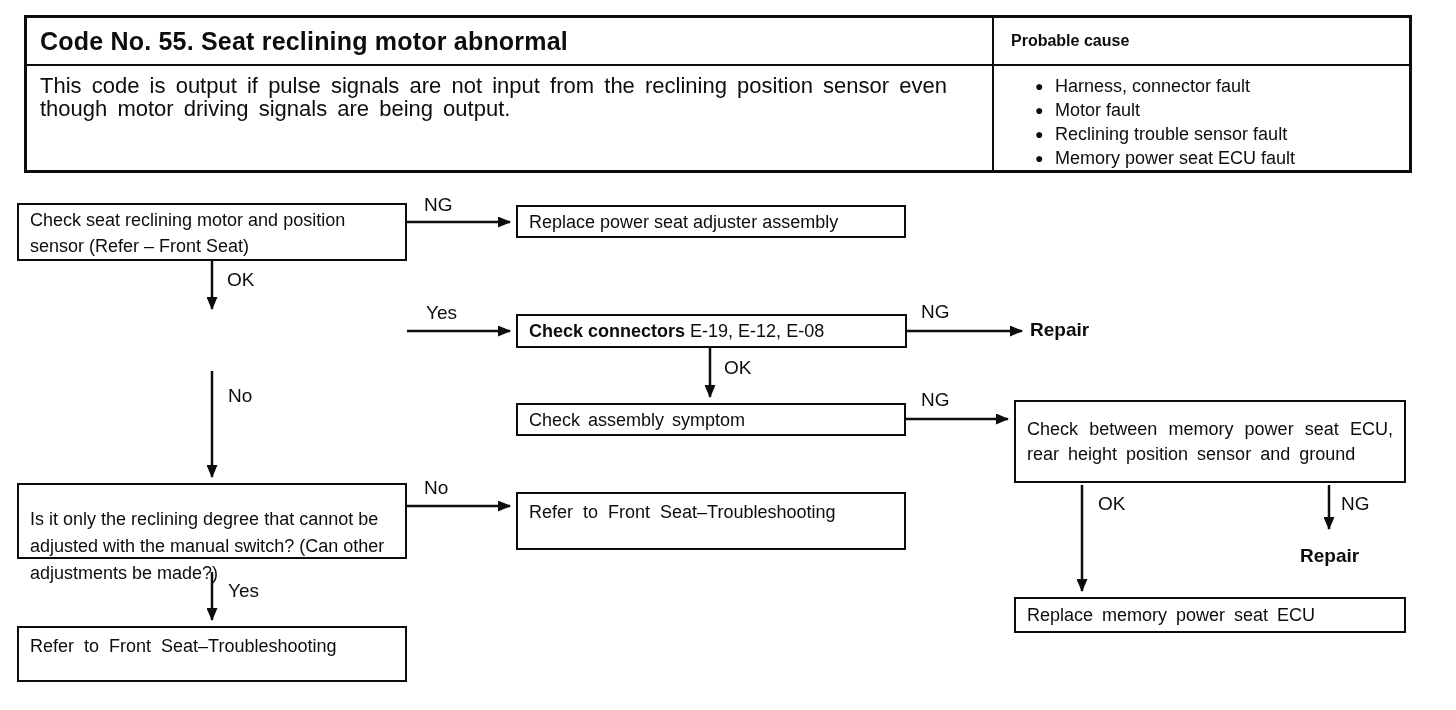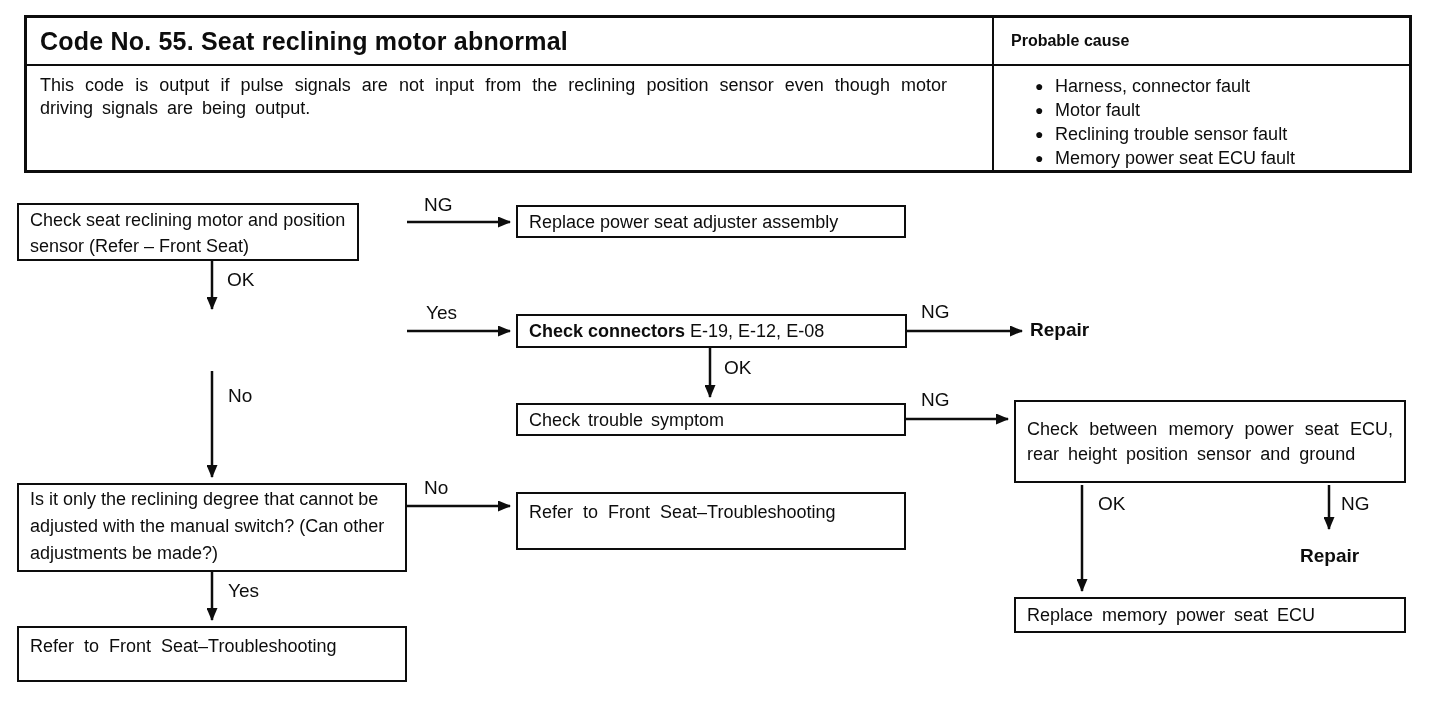--- a/index.html
+++ b/index.html
@@ -9,39 +9,39 @@
   }
   
   .doc-table{position:absolute;left:24px;top:15px;width:1388px;height:158px;
     border:3px solid #0d0d0d;box-sizing:border-box;background:#fff;}
   .t-row-divider{position:absolute;left:0;right:0;top:46px;height:2px;background:#0d0d0d;}
   .t-col-divider{position:absolute;top:0;bottom:0;left:965px;width:2px;background:#0d0d0d;}
   .t-title{position:absolute;left:13px;top:0;height:46px;display:flex;align-items:center;
     font-size:25px;font-weight:700;letter-spacing:.2px;white-space:nowrap;}
   .t-pc-title{position:absolute;left:984px;top:0;height:46px;display:flex;align-items:center;
     font-size:16px;font-weight:700;white-space:nowrap;}
-  .t-desc{position:absolute;left:13px;top:56px;width:907px;font-size:18px;line-height:23px;
+  .t-desc{position:absolute;left:13px;top:56px;width:907px;font-size:22px;line-height:23px;
     text-align:justify;word-spacing:4px;}
   .t-pc-list{position:absolute;left:988px;top:56px;width:400px;font-size:18px;line-height:23px;}
   .pc-item{display:flex;align-items:flex-end;}
   .pc-item .bullet{flex:0 0 40px;padding-left:20px;box-sizing:border-box;}
   .pc-item .bullet::before{content:"\25CF";font-size:14px;}
   
   .fbox{position:absolute;border:2px solid #0d0d0d;background:#fff;box-sizing:border-box;
     font-size:18px;line-height:26px;padding:2px 11px;}
   .fbox.center{display:flex;align-items:center;}
   .bold{font-weight:700;}
-  #box-a{left:17px;top:203px;width:342px;height:58px;}
+  #box-a{left:17px;top:203px;width:390px;height:58px;}
   #box-b{left:516px;top:205px;width:390px;height:33px;}
   #box-c{left:17px;top:315px;width:390px;height:56px;}
   #box-d{left:516px;top:314px;width:391px;height:34px;white-space:nowrap;}
   #box-e{left:516px;top:403px;width:390px;height:33px;word-spacing:3px;}
   #box-f{left:1014px;top:400px;width:392px;height:83px;line-height:25px;padding-top:15px;
          text-align:justify;word-spacing:4px;}
-  #box-g{left:17px;top:483px;width:390px;height:89px;line-height:27px;padding-top:1px;}
+  #box-g{left:17px;top:483px;width:390px;height:76px;line-height:27px;padding-top:21px;}
   #box-h{left:516px;top:492px;width:390px;height:58px;word-spacing:5px;padding-top:5px;}
   #box-i{left:17px;top:626px;width:390px;height:56px;word-spacing:5px;padding-top:5px;}
   #box-j{left:1014px;top:597px;width:392px;height:36px;word-spacing:4px;}
   
   .edge-label{position:absolute;font-size:19px;white-space:nowrap;}
   .edge-label.bold{font-size:19px;font-weight:700;}
   #lbl-a-ng{left:424px;top:194px;}
   #lbl-a-ok{left:227px;top:269px;}
   #lbl-c-yes{left:426px;top:302px;}
   #lbl-d-ng{left:921px;top:301px;}
@@ -106,21 +106,21 @@
     <line x1="212" y1="572" x2="212" y2="620" marker-end="url(#ah)"></line>
     <line x1="1082" y1="485" x2="1082" y2="591" marker-end="url(#ah)"></line>
     <line x1="1329" y1="485" x2="1329" y2="529" marker-end="url(#ah)"></line>
   </svg>
 
   <div class="fbox" id="box-a">Check seat reclining motor and position sensor (Refer – Front Seat)</div>
   <div class="fbox center" id="box-b">Replace power seat adjuster assembly</div>
   <div class="fbox center" id="box-d">
     <span class="bold">Check connectors</span>&nbsp;<span>E-19, E-12, E-08</span>
   </div>
-  <div class="fbox center" id="box-e">Check trouble symptom</div>
+  <div class="fbox center" id="box-e">Check assembly symptom</div>
   <div class="fbox" id="box-f">Check between memory power seat ECU, rear height position sensor and ground</div>
   <div class="fbox" id="box-g">Is it only the reclining degree that cannot be adjusted with the manual switch? (Can other adjustments be made?)</div>
   <div class="fbox" id="box-h">Refer to Front Seat–Troubleshooting</div>
   <div class="fbox" id="box-i">Refer to Front Seat–Troubleshooting</div>
   <div class="fbox center" id="box-j">Replace memory power seat ECU</div>
 
   <div class="edge-label" id="lbl-a-ng">NG</div>
   <div class="edge-label" id="lbl-a-ok">OK</div>
   <div class="edge-label" id="lbl-c-yes">Yes</div>
   <div class="edge-label" id="lbl-d-ng">NG</div>

